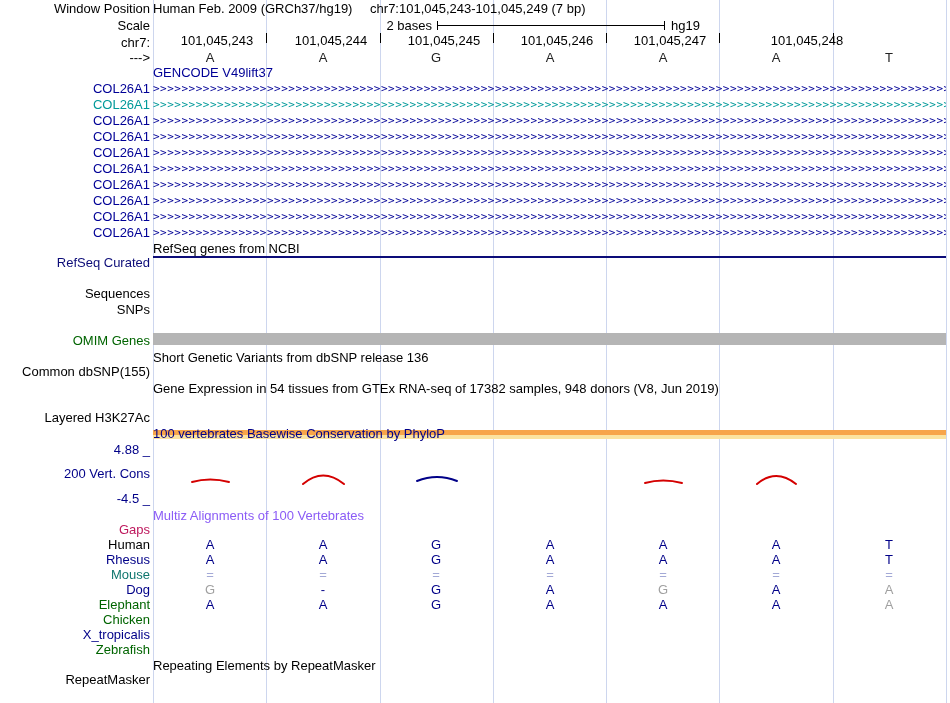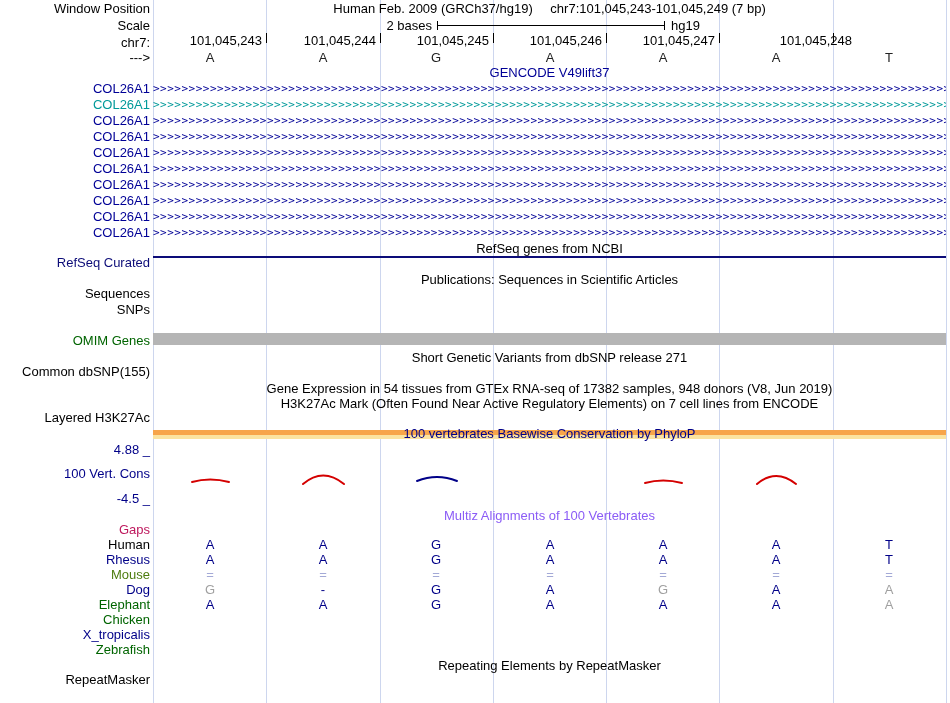--- a/index.html
+++ b/index.html
@@ -1,21 +1,21 @@
 <!DOCTYPE html>
 <html><head>
 <meta charset="utf-8">
 <style>
   html,body{margin:0;padding:0;background:#fff;}
   #app{position:relative;width:950px;height:703px;overflow:hidden;background:#fff;
        font-family:"Liberation Sans",sans-serif;font-size:13px;color:#000;}
   .grid{position:absolute;top:0;height:703px;width:1px;background:#cdd6ee;}
   .lbl{position:absolute;left:0;width:150px;height:15px;line-height:15px;text-align:right;white-space:nowrap;}
-  .hdr{position:absolute;left:153px;width:793px;height:15px;line-height:15px;text-align:center;white-space:nowrap;}
-  .num{position:absolute;width:90px;height:14px;line-height:14px;text-align:right;top:34px;}
+  .hdr{position:absolute;left:153px;width:793px;height:15px;line-height:15px;white-space:nowrap;}
+  .num{position:absolute;width:90px;height:14px;line-height:14px;text-align:center;top:34px;}
   .tick{position:absolute;top:33px;width:1px;height:10px;background:#000;}
   .base{position:absolute;width:30px;height:15px;line-height:15px;text-align:center;}
   .refbase{color:#222;}
   .generow{position:absolute;left:153px;width:793px;height:13px;line-height:13px;overflow:hidden;
            white-space:nowrap;font-family:"DejaVu Sans Mono",monospace;font-size:11px;letter-spacing:0.5px;}
   .bar{position:absolute;left:153px;width:793px;}
   .scalebar{position:absolute;left:437px;top:21px;width:226px;height:9px;
             border-left:1px solid #000;border-right:1px solid #000;
             background:linear-gradient(to bottom,transparent 4px,#000 4px,#000 5px,transparent 5px);}
   svg{display:block;}
@@ -89,56 +89,54 @@
   <div class="generow" style="top: 162px; color: rgb(0, 0, 150);">&gt;&gt;&gt;&gt;&gt;&gt;&gt;&gt;&gt;&gt;&gt;&gt;&gt;&gt;&gt;&gt;&gt;&gt;&gt;&gt;&gt;&gt;&gt;&gt;&gt;&gt;&gt;&gt;&gt;&gt;&gt;&gt;&gt;&gt;&gt;&gt;&gt;&gt;&gt;&gt;&gt;&gt;&gt;&gt;&gt;&gt;&gt;&gt;&gt;&gt;&gt;&gt;&gt;&gt;&gt;&gt;&gt;&gt;&gt;&gt;&gt;&gt;&gt;&gt;&gt;&gt;&gt;&gt;&gt;&gt;&gt;&gt;&gt;&gt;&gt;&gt;&gt;&gt;&gt;&gt;&gt;&gt;&gt;&gt;&gt;&gt;&gt;&gt;&gt;&gt;&gt;&gt;&gt;&gt;&gt;&gt;&gt;&gt;&gt;&gt;&gt;&gt;&gt;&gt;&gt;&gt;&gt;&gt;&gt;&gt;&gt;&gt;&gt;&gt;&gt;&gt;&gt;&gt;&gt;&gt;&gt;&gt;&gt;&gt;&gt;&gt;&gt;&gt;&gt;&gt;&gt;&gt;&gt;&gt;&gt;&gt;&gt;&gt;&gt;&gt;</div>
   <div class="generow" style="top: 178px; color: rgb(0, 0, 150);">&gt;&gt;&gt;&gt;&gt;&gt;&gt;&gt;&gt;&gt;&gt;&gt;&gt;&gt;&gt;&gt;&gt;&gt;&gt;&gt;&gt;&gt;&gt;&gt;&gt;&gt;&gt;&gt;&gt;&gt;&gt;&gt;&gt;&gt;&gt;&gt;&gt;&gt;&gt;&gt;&gt;&gt;&gt;&gt;&gt;&gt;&gt;&gt;&gt;&gt;&gt;&gt;&gt;&gt;&gt;&gt;&gt;&gt;&gt;&gt;&gt;&gt;&gt;&gt;&gt;&gt;&gt;&gt;&gt;&gt;&gt;&gt;&gt;&gt;&gt;&gt;&gt;&gt;&gt;&gt;&gt;&gt;&gt;&gt;&gt;&gt;&gt;&gt;&gt;&gt;&gt;&gt;&gt;&gt;&gt;&gt;&gt;&gt;&gt;&gt;&gt;&gt;&gt;&gt;&gt;&gt;&gt;&gt;&gt;&gt;&gt;&gt;&gt;&gt;&gt;&gt;&gt;&gt;&gt;&gt;&gt;&gt;&gt;&gt;&gt;&gt;&gt;&gt;&gt;&gt;&gt;&gt;&gt;&gt;&gt;&gt;&gt;&gt;&gt;&gt;</div>
   <div class="generow" style="top: 194px; color: rgb(0, 0, 150);">&gt;&gt;&gt;&gt;&gt;&gt;&gt;&gt;&gt;&gt;&gt;&gt;&gt;&gt;&gt;&gt;&gt;&gt;&gt;&gt;&gt;&gt;&gt;&gt;&gt;&gt;&gt;&gt;&gt;&gt;&gt;&gt;&gt;&gt;&gt;&gt;&gt;&gt;&gt;&gt;&gt;&gt;&gt;&gt;&gt;&gt;&gt;&gt;&gt;&gt;&gt;&gt;&gt;&gt;&gt;&gt;&gt;&gt;&gt;&gt;&gt;&gt;&gt;&gt;&gt;&gt;&gt;&gt;&gt;&gt;&gt;&gt;&gt;&gt;&gt;&gt;&gt;&gt;&gt;&gt;&gt;&gt;&gt;&gt;&gt;&gt;&gt;&gt;&gt;&gt;&gt;&gt;&gt;&gt;&gt;&gt;&gt;&gt;&gt;&gt;&gt;&gt;&gt;&gt;&gt;&gt;&gt;&gt;&gt;&gt;&gt;&gt;&gt;&gt;&gt;&gt;&gt;&gt;&gt;&gt;&gt;&gt;&gt;&gt;&gt;&gt;&gt;&gt;&gt;&gt;&gt;&gt;&gt;&gt;&gt;&gt;&gt;&gt;&gt;&gt;</div>
   <div class="generow" style="top: 210px; color: rgb(0, 0, 150);">&gt;&gt;&gt;&gt;&gt;&gt;&gt;&gt;&gt;&gt;&gt;&gt;&gt;&gt;&gt;&gt;&gt;&gt;&gt;&gt;&gt;&gt;&gt;&gt;&gt;&gt;&gt;&gt;&gt;&gt;&gt;&gt;&gt;&gt;&gt;&gt;&gt;&gt;&gt;&gt;&gt;&gt;&gt;&gt;&gt;&gt;&gt;&gt;&gt;&gt;&gt;&gt;&gt;&gt;&gt;&gt;&gt;&gt;&gt;&gt;&gt;&gt;&gt;&gt;&gt;&gt;&gt;&gt;&gt;&gt;&gt;&gt;&gt;&gt;&gt;&gt;&gt;&gt;&gt;&gt;&gt;&gt;&gt;&gt;&gt;&gt;&gt;&gt;&gt;&gt;&gt;&gt;&gt;&gt;&gt;&gt;&gt;&gt;&gt;&gt;&gt;&gt;&gt;&gt;&gt;&gt;&gt;&gt;&gt;&gt;&gt;&gt;&gt;&gt;&gt;&gt;&gt;&gt;&gt;&gt;&gt;&gt;&gt;&gt;&gt;&gt;&gt;&gt;&gt;&gt;&gt;&gt;&gt;&gt;&gt;&gt;&gt;&gt;&gt;&gt;</div>
   <div class="generow" style="top: 226px; color: rgb(0, 0, 150);">&gt;&gt;&gt;&gt;&gt;&gt;&gt;&gt;&gt;&gt;&gt;&gt;&gt;&gt;&gt;&gt;&gt;&gt;&gt;&gt;&gt;&gt;&gt;&gt;&gt;&gt;&gt;&gt;&gt;&gt;&gt;&gt;&gt;&gt;&gt;&gt;&gt;&gt;&gt;&gt;&gt;&gt;&gt;&gt;&gt;&gt;&gt;&gt;&gt;&gt;&gt;&gt;&gt;&gt;&gt;&gt;&gt;&gt;&gt;&gt;&gt;&gt;&gt;&gt;&gt;&gt;&gt;&gt;&gt;&gt;&gt;&gt;&gt;&gt;&gt;&gt;&gt;&gt;&gt;&gt;&gt;&gt;&gt;&gt;&gt;&gt;&gt;&gt;&gt;&gt;&gt;&gt;&gt;&gt;&gt;&gt;&gt;&gt;&gt;&gt;&gt;&gt;&gt;&gt;&gt;&gt;&gt;&gt;&gt;&gt;&gt;&gt;&gt;&gt;&gt;&gt;&gt;&gt;&gt;&gt;&gt;&gt;&gt;&gt;&gt;&gt;&gt;&gt;&gt;&gt;&gt;&gt;&gt;&gt;&gt;&gt;&gt;&gt;&gt;&gt;</div>
 
   <div class="hdr" style="top:241px">RefSeq genes from NCBI</div>
   <div class="bar" style="top: 256px; height: 2px; background: rgb(12, 12, 120);"></div>
   <div class="lbl" style="top: 255px; color: rgb(12, 12, 120);">RefSeq Curated</div>
 
-  <div class="hdr" style="top:272px">Publications: Sequences in Scientific Articles</div>
   <div class="lbl" style="top:286px">Sequences</div>
   <div class="lbl" style="top:302px">SNPs</div>
 
   <div class="bar" style="top: 333px; height: 12px; background: rgb(181, 181, 181);"></div>
   <div class="lbl" style="top: 333px; color: rgb(0, 100, 0);">OMIM Genes</div>
 
-  <div class="hdr" style="top:350px">Short Genetic Variants from dbSNP release 271</div>
+  <div class="hdr" style="top:350px">Short Genetic Variants from dbSNP release 136</div>
   <div class="lbl" style="top:364px">Common dbSNP(155)</div>
 
   <div class="hdr" style="top:381px">Gene Expression in 54 tissues from GTEx RNA-seq of 17382 samples, 948 donors (V8, Jun 2019)</div>
 
-  <div class="hdr" style="top:396px">H3K27Ac Mark (Often Found Near Active Regulatory Elements) on 7 cell lines from ENCODE</div>
   <div class="lbl" style="top:410px">Layered H3K27Ac</div>
   <div class="bar" style="top: 430px; height: 5px; background: rgb(247, 165, 74);"></div>
   <div class="bar" style="top: 435px; height: 4px; background: rgb(251, 227, 160);"></div>
 
   <div class="lbl" style="top: 442px; color: rgb(0, 0, 136);">4.88 _</div>
   <div class="hdr" style="top: 426px; color: rgb(0, 0, 136);">100 vertebrates Basewise Conservation by PhyloP</div>
-  <div class="lbl" style="top: 466px; color: rgb(0, 0, 136);">100 Vert. Cons</div>
+  <div class="lbl" style="top: 466px; color: rgb(0, 0, 136);">200 Vert. Cons</div>
   <div class="lbl" style="top: 491px; color: rgb(0, 0, 136);">-4.5 _</div>
 
   <svg style="position:absolute;left:153px;top:455px" width="793" height="50" viewBox="0 0 793 50">
     <path d="M39 27 Q57 22 76 27" fill="none" stroke-width="2" stroke-linecap="round" style="stroke: rgb(212, 0, 0);"></path>
     <path d="M150 29 Q170 12 191 29" fill="none" stroke-width="2" stroke-linecap="round" style="stroke: rgb(212, 0, 0);"></path>
     <path d="M264 26 Q284 18 304 26" fill="none" stroke-width="2" stroke-linecap="round" style="stroke: rgb(0, 0, 136);"></path>
     <path d="M492 28 Q510 23 529 28" fill="none" stroke-width="2" stroke-linecap="round" style="stroke: rgb(212, 0, 0);"></path>
     <path d="M604 29 Q623 13 643 29" fill="none" stroke-width="2" stroke-linecap="round" style="stroke: rgb(212, 0, 0);"></path>
   </svg>
 
   <div class="hdr" style="top: 508px; color: #8b5cf6;">Multiz Alignments of 100 Vertebrates</div>
   <div class="lbl" style="top: 522px; color: #be185d;">Gaps</div>
 
   <div class="lbl" style="top: 537px; color: rgb(0, 0, 0);">Human</div>
   <div class="lbl" style="top: 552px; color: rgb(0, 0, 136);">Rhesus</div>
-  <div class="lbl" style="top: 567px; color: #4d7c0f;">Mouse</div>
+  <div class="lbl" style="top: 567px; color: #0f766e;">Mouse</div>
   <div class="lbl" style="top: 582px; color: rgb(0, 0, 136);">Dog</div>
   <div class="lbl" style="top: 597px; color: rgb(0, 100, 0);">Elephant</div>
   <div class="lbl" style="top: 612px; color: rgb(0, 100, 0);">Chicken</div>
   <div class="lbl" style="top: 627px; color: rgb(0, 0, 136);">X_tropicalis</div>
   <div class="lbl" style="top: 642px; color: rgb(0, 100, 0);">Zebrafish</div>
 
   <span class="base" style="left: 195px; top: 537px; color: rgb(0, 0, 136);">A</span>
   <span class="base" style="left: 308px; top: 537px; color: rgb(0, 0, 136);">A</span>
   <span class="base" style="left: 421px; top: 537px; color: rgb(0, 0, 136);">G</span>
   <span class="base" style="left: 535px; top: 537px; color: rgb(0, 0, 136);">A</span>

